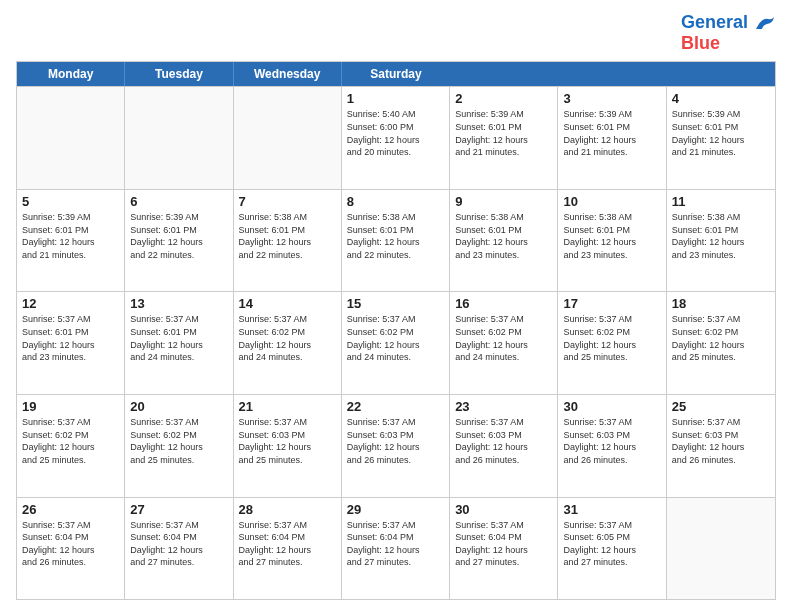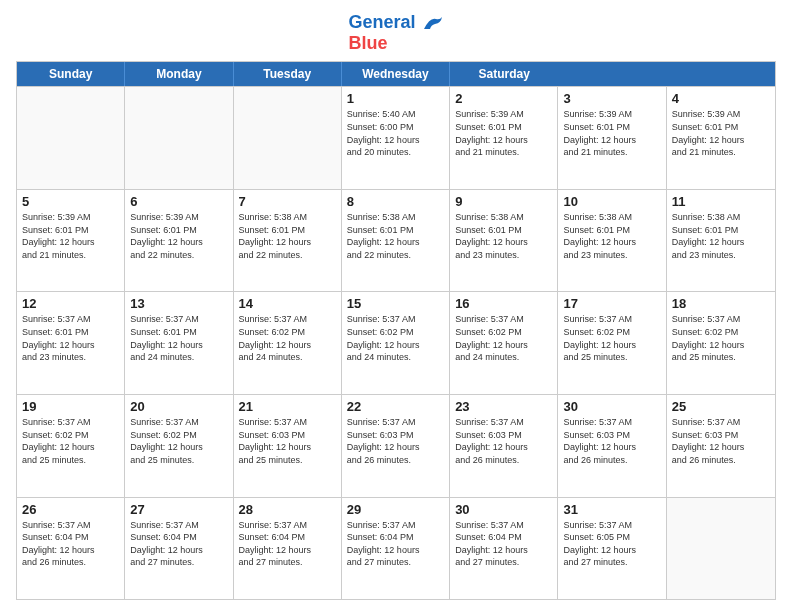--- a/index.html
+++ b/index.html
@@ -12,21 +12,21 @@
     }
     .page {
       width: 792px;
       height: 612px;
       padding: 12px 16px 12px 16px;
       display: flex;
       flex-direction: column;
     }
     .header {
       display: flex;
-      justify-content: center;
+      justify-content: flex-end;
       align-items: flex-start;
       margin-bottom: 8px;
     }
     .logo {
       display: flex;
       align-items: center;
     }
     .title-block {
       text-align: right;
     }
@@ -111,21 +111,20 @@
       </div>
     </div>
     <div class="title-block">
       <div class="month-title"></div>
       <div class="location"></div>
     </div>
   </div>
 
   <div class="calendar">
     <div class="cal-header-row">
-    <div class="cal-header-cell">Sunday</div>
         <div class="cal-header-cell">Monday</div>
         <div class="cal-header-cell">Tuesday</div>
         <div class="cal-header-cell">Wednesday</div>
         <div class="cal-header-cell">Saturday</div>
       </div>
     <div class="cal-body">
     <div class="cal-row">
           <div class="cal-cell empty"></div>
           <div class="cal-cell empty"></div>
           <div class="cal-cell empty"></div>

